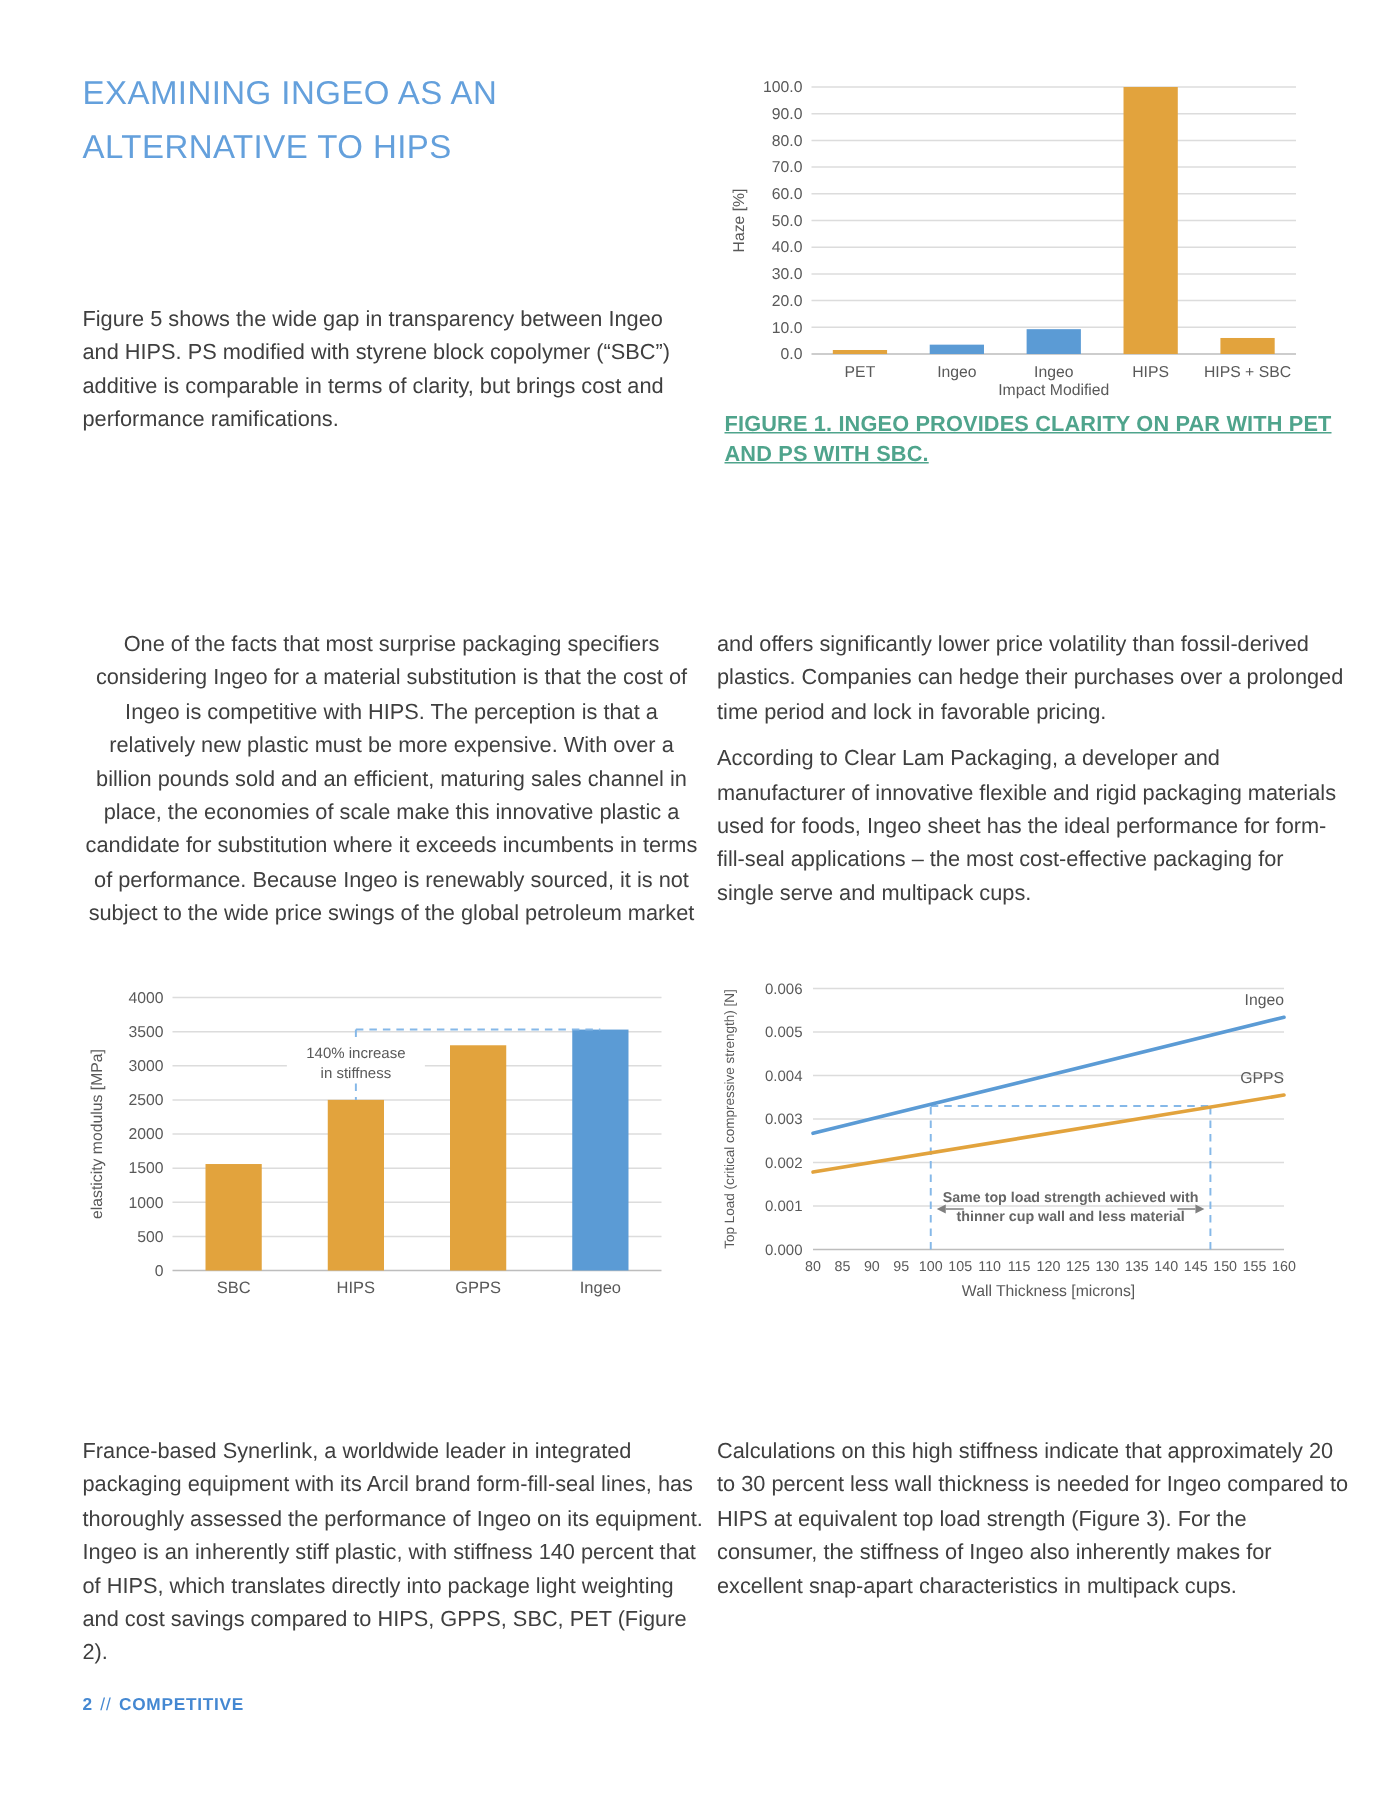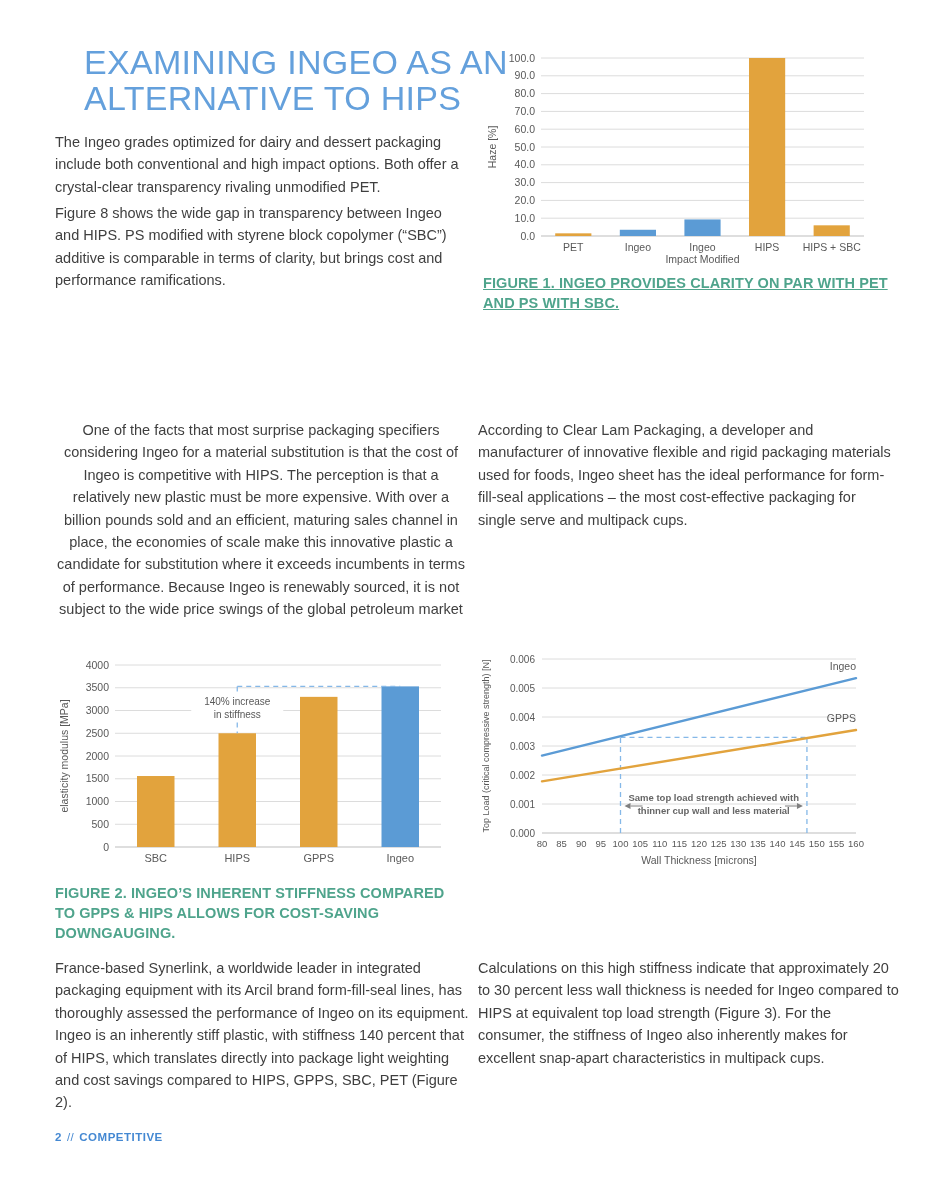--- a/index.html
+++ b/index.html
@@ -14,24 +14,23 @@
   .page{
     position:relative;
     width:928px;height:1200px;
     background:var(--page-bg);
     font-family:"Liberation Sans","DejaVu Sans",sans-serif;
     overflow:hidden;
   }
   .abs{position:absolute;}
   h1.h1{
     left:55px;top:44px;width:440px;
-    font-size:34px;line-height:36px;font-weight:400;
+    font-size:22px;line-height:36px;font-weight:400;
     color:var(--heading-blue);letter-spacing:0.3px;
     white-space:pre-line;
-    margin-left:29px;
   }
   h2.h2{
     left:55px;top:368px;width:820px;
     font-size:27.5px;line-height:34px;font-weight:400;
     color:var(--heading-blue);letter-spacing:0.3px;
     white-space:nowrap;
   }
   .body{
     font-size:14.5px;line-height:22.4px;
     color:var(--body-gray);
@@ -62,22 +61,21 @@
   }
   .footer .sep{margin:0 5px;font-weight:400;}
 </style>
 </head>
 <body>
 
 <div class="page">
 
   <h1 class="abs h1">EXAMINING INGEO AS AN
 ALTERNATIVE TO HIPS</h1>
-  <p class="abs body p1">The Ingeo grades optimized for dairy and dessert packaging include both conventional and high impact options. Both offer a crystal-clear transparency rivaling unmodified PET.</p>
-  <p class="abs body p2">Figure 8 shows the wide gap in transparency between Ingeo and HIPS. PS modified with styrene block copolymer (“SBC”) additive is comparable in terms of clarity, but brings cost and performance ramifications.</p>
+  <p class="abs body p2">Figure 5 shows the wide gap in transparency between Ingeo and HIPS. PS modified with styrene block copolymer (“SBC”) additive is comparable in terms of clarity, but brings cost and performance ramifications.</p>
 
   <div class="abs fig fig1">
     <svg id="svg-figure1" viewBox="0 0 395 230">
         <line x1="58" y1="190" x2="381" y2="190" stroke="#BDBDBD" stroke-width="1"></line>
         <text x="52" y="193.5" fill="#595959" font-size="10.5" text-anchor="end" font-family="&quot;Liberation Sans&quot;,&quot;DejaVu Sans&quot;,sans-serif">0.0</text>
         <line x1="58" y1="172.20000000000002" x2="381" y2="172.20000000000002" stroke="#DCDCDC" stroke-width="1"></line>
         <text x="52" y="175.70000000000002" fill="#595959" font-size="10.5" text-anchor="end" font-family="&quot;Liberation Sans&quot;,&quot;DejaVu Sans&quot;,sans-serif">10.0</text>
         <line x1="58" y1="154.4" x2="381" y2="154.4" stroke="#DCDCDC" stroke-width="1"></line>
         <text x="52" y="157.9" fill="#595959" font-size="10.5" text-anchor="end" font-family="&quot;Liberation Sans&quot;,&quot;DejaVu Sans&quot;,sans-serif">20.0</text>
         <line x1="58" y1="136.6" x2="381" y2="136.6" stroke="#DCDCDC" stroke-width="1"></line>
@@ -108,20 +106,21 @@
         <text x="284.09999999999997" y="205" fill="#595959" font-size="10.5" text-anchor="middle" font-family="&quot;Liberation Sans&quot;,&quot;DejaVu Sans&quot;,sans-serif">HIPS</text>
         <text x="348.7" y="205" fill="#595959" font-size="10.5" text-anchor="middle" font-family="&quot;Liberation Sans&quot;,&quot;DejaVu Sans&quot;,sans-serif">HIPS + SBC</text>
         <text x="0" y="0" fill="#595959" font-size="10.5" text-anchor="middle" font-family="&quot;Liberation Sans&quot;,&quot;DejaVu Sans&quot;,sans-serif" transform="translate(13 101) rotate(-90)">Haze [%]</text>
       </svg>
   </div>
   <div class="abs caption cap1">FIGURE 1. INGEO PROVIDES CLARITY ON PAR WITH PET
 AND PS WITH SBC.</div>
 
   <p class="abs body colL">One of the facts that most surprise packaging specifiers considering Ingeo for a material substitution is that the cost of Ingeo is competitive with HIPS. The perception is that a relatively new plastic must be more expensive. With over a billion pounds sold and an efficient, maturing sales channel in place, the economies of scale make this innovative plastic a candidate for substitution where it exceeds incumbents in terms of performance. Because Ingeo is renewably sourced, it is not subject to the wide price swings of the global petroleum market</p>
   <div class="abs body colR">
+    <p>and offers significantly lower price volatility than fossil-derived plastics. Companies can hedge their purchases over a prolonged time period and lock in favorable pricing.</p>
     <p>According to Clear Lam Packaging, a developer and manufacturer of innovative flexible and rigid packaging materials used for foods, Ingeo sheet has the ideal performance for form-fill-seal applications – the most cost-effective packaging for single serve and multipack cups.</p>
   </div>
 
   <div class="abs fig fig2">
     <svg id="svg-figure2" viewBox="0 0 400 230">
         <line x1="60" y1="202" x2="386" y2="202" stroke="#BDBDBD" stroke-width="1"></line>
         <text x="54" y="205.5" fill="#595959" font-size="10.5" text-anchor="end" font-family="&quot;Liberation Sans&quot;,&quot;DejaVu Sans&quot;,sans-serif">0</text>
         <line x1="60" y1="179.25" x2="386" y2="179.25" stroke="#DCDCDC" stroke-width="1"></line>
         <text x="54" y="182.75" fill="#595959" font-size="10.5" text-anchor="end" font-family="&quot;Liberation Sans&quot;,&quot;DejaVu Sans&quot;,sans-serif">500</text>
         <line x1="60" y1="156.5" x2="386" y2="156.5" stroke="#DCDCDC" stroke-width="1"></line>
@@ -198,23 +197,20 @@
         <path d="M 146.5 161 L 152.5 158 L 152.5 164 Z" fill="#7F7F7F"></path>
         <line x1="318.9375" y1="161" x2="306.9375" y2="161" stroke="#7F7F7F" stroke-width="1"></line>
         <path d="M 324.9375 161 L 318.9375 158 L 318.9375 164 Z" fill="#7F7F7F"></path>
         <polyline points="64,110.57 378,33.14" fill="none" stroke="#5B9BD5" stroke-width="2.4" stroke-linecap="round"></polyline>
         <text x="378" y="25.14" fill="#595959" font-size="10.5" text-anchor="end" font-family="&quot;Liberation Sans&quot;,&quot;DejaVu Sans&quot;,sans-serif">Ingeo</text>
         <polyline points="64,136.38 378,85.05" fill="none" stroke="#E2A33D" stroke-width="2.4" stroke-linecap="round"></polyline>
         <text x="378" y="77.05" fill="#595959" font-size="10.5" text-anchor="end" font-family="&quot;Liberation Sans&quot;,&quot;DejaVu Sans&quot;,sans-serif">GPPS</text>
       </svg>
   </div>
 
-  <div class="abs caption cap2">FIGURE 2. INGEO’S INHERENT STIFFNESS COMPARED
-TO GPPS &amp; HIPS ALLOWS FOR COST-SAVING
-DOWNGAUGING.</div>
 
   <p class="abs body pf2">France-based Synerlink, a worldwide leader in integrated packaging equipment with its Arcil brand form-fill-seal lines, has thoroughly assessed the performance of Ingeo on its equipment. Ingeo is an inherently stiff plastic, with stiffness 140 percent that of HIPS, which translates directly into package light weighting and cost savings compared to HIPS, GPPS, SBC, PET (Figure 2).</p>
   <p class="abs body pf3">Calculations on this high stiffness indicate that approximately 20 to 30 percent less wall thickness is needed for Ingeo compared to HIPS at equivalent top load strength (Figure 3). For the consumer, the stiffness of Ingeo also inherently makes for excellent snap-apart characteristics in multipack cups.</p>
 
   <div class="abs footer">
     <span>2</span><span class="sep">//</span><span>COMPETITIVE</span>
   </div>
 
 </div>
 

